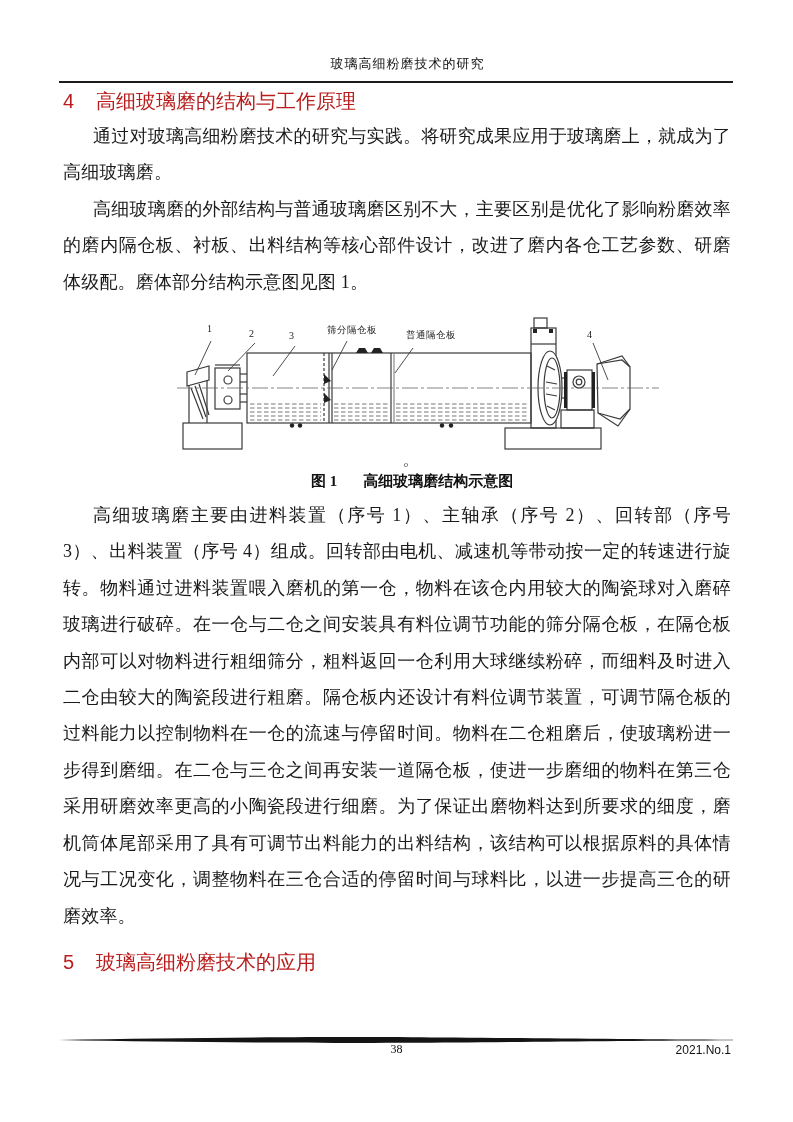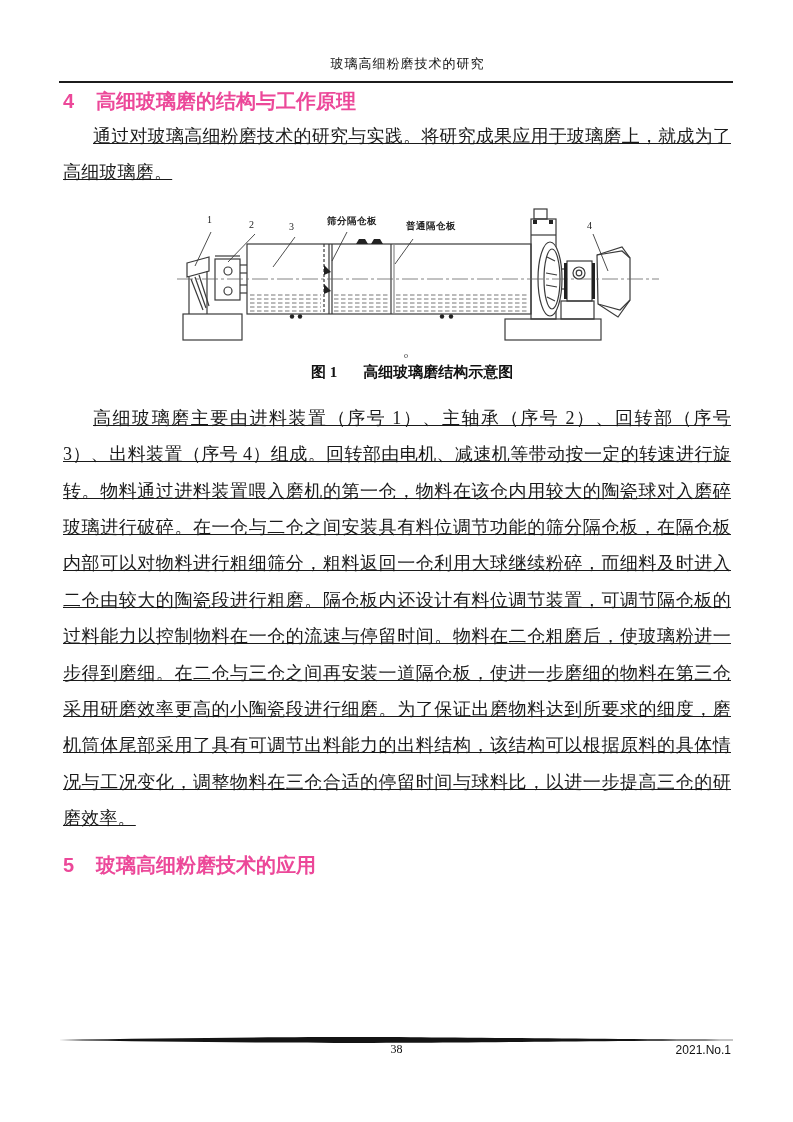--- a/index.html
+++ b/index.html
@@ -21,48 +21,47 @@
   .header-rule {
     position: absolute; top: 81px; left: 59px; width: 674px;
     border-top: 2px solid #1c1c1c; height: 0;
   }
   .content {
     position: absolute; left: 63px; top: 86px; width: 668px;
   }
   .sec-heading {
     margin: 0; line-height: 30px;
     font-family: "Liberation Sans", "DejaVu Sans", sans-serif;
-    font-weight: bold; font-size: 20px; color: #ec4899;
+    font-weight: normal; font-size: 20px; color: #b91c1c;
   }
   .sec-heading .sec-num { display: inline-block; width: 33px; }
   .body-p {
     margin: 0;
     font-size: 18px; line-height: 36.4px;
     letter-spacing: 0.2px;
     text-align: justify;
     word-break: break-all;
     text-indent: 30px;
-    text-decoration: underline;
   }
   .p-first { margin-top: 2px; }
-  .p-main  { margin-top: 16px; }
+  .p-main  { margin-top: 4px; }
   .sec5    { margin-top: 12px; line-height: 32px; }
   .figure-wrap {
     position: relative;
     width: 490px; height: 145px;
     margin: 16px 0 0 112px;
   }
   .figure-wrap svg { position: absolute; left: 0; top: 0; }
   .fig-label {
     position: absolute;
     font-size: 10px; line-height: 10px; color: #222;
     font-family: "Liberation Serif", "DejaVu Serif", serif;
     white-space: nowrap;
   }
-  .fig-label.cn { font-size: 9.5px; letter-spacing: 0.5px; font-weight: bold; }
+  .fig-label.cn { font-size: 9.5px; letter-spacing: 0.5px; }
   .fig-caption-block { text-align: center; }
   .micro-mark {
     display: block; font-size: 8px; line-height: 8px;
     color: #333; padding-left: 18px;
   }
   .fig-caption {
     font-size: 15px; line-height: 24px; font-weight: bold;
     color: #111; padding-left: 30px;
   }
   .fig-caption .cap-tag { margin-right: 26px; }
@@ -83,20 +82,21 @@
 
 <div class="page-header-title">玻璃高细粉磨技术的研究</div>
 <div class="header-rule"></div>
 
 <div class="content">
 
   <h2 class="sec-heading"><span class="sec-num">4</span><span>高细玻璃磨的结构与工作原理</span></h2>
 
   <p class="body-p p-first">通过对玻璃高细粉磨技术的研究与实践。将研究成果应用于玻璃磨上，就成为了高细玻璃磨。</p>
 
+  <p class="body-p">高细玻璃磨的外部结构与普通玻璃磨区别不大，主要区别是优化了影响粉磨效率的磨内隔仓板、衬板、出料结构等核心部件设计，改进了磨内各仓工艺参数、研磨体级配。磨体部分结构示意图见图 1。</p>
 
   <div class="figure-wrap">
     <svg width="490" height="145" viewBox="0 0 490 145">
       <g fill="none" stroke="#3a3a3a" stroke-width="1.2">
 
         <rect x="8" y="107" width="59" height="26"></rect>
         <rect x="330" y="112" width="96" height="21"></rect>
         <rect x="386" y="94" width="33" height="18"></rect>
 
         <polygon points="12,56 34,50 34,64 12,70"></polygon>

